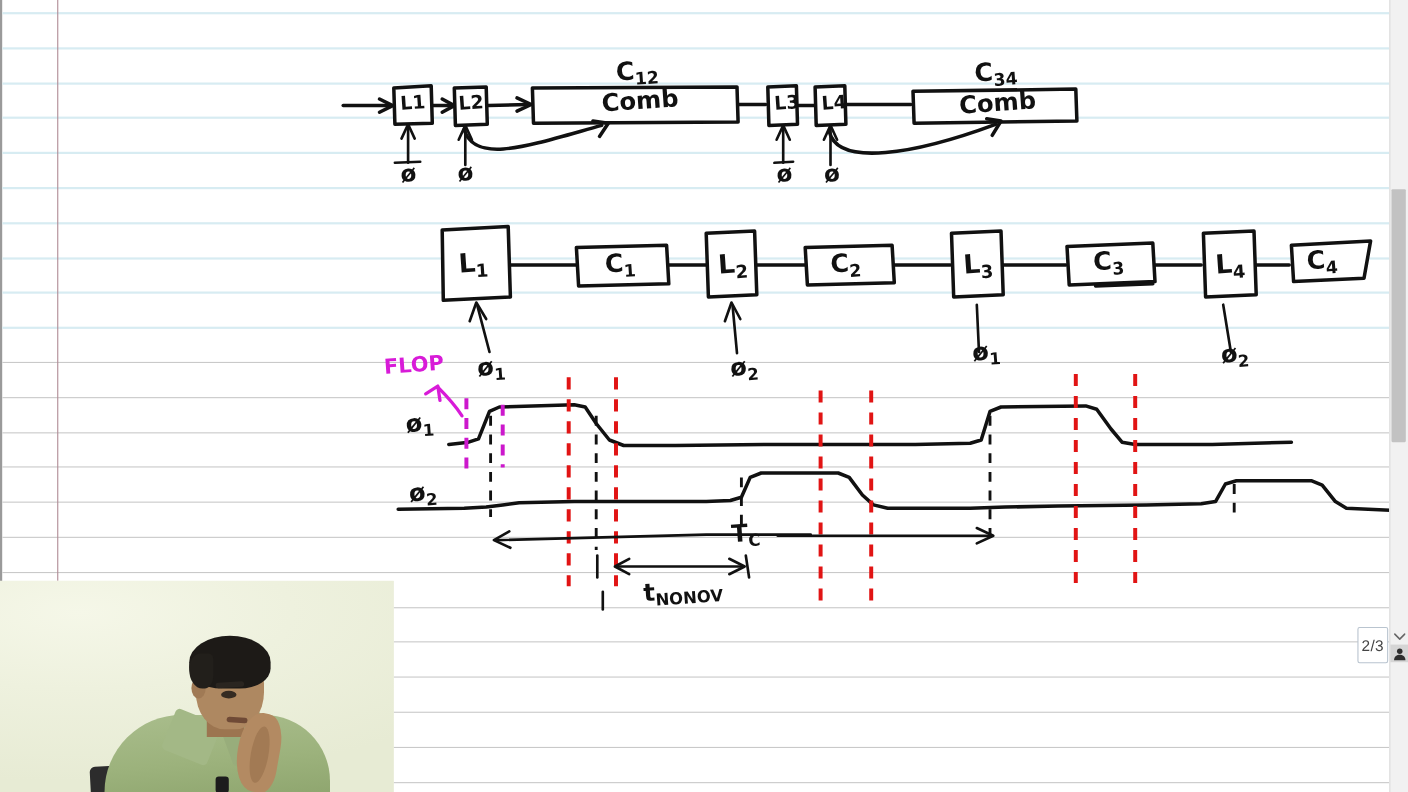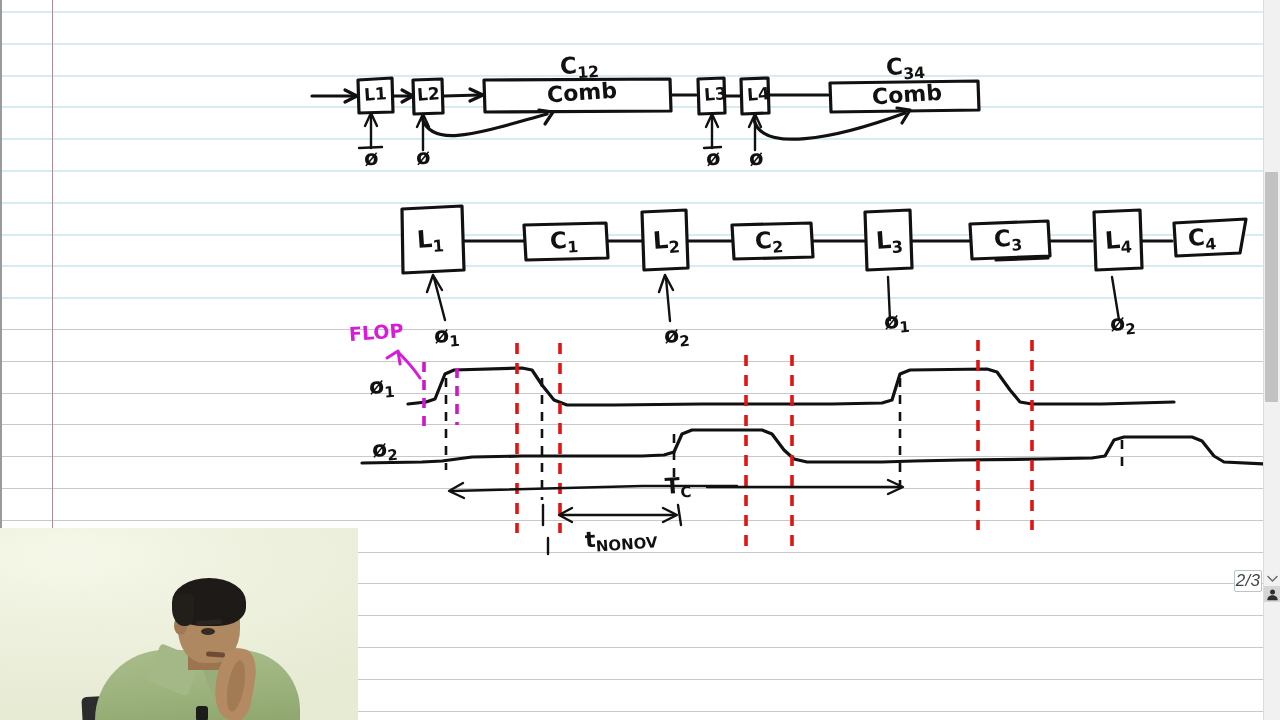--- a/index.html
+++ b/index.html
@@ -195,28 +195,27 @@
   }
   #mic {
     left: 196px; top: 178px; width: 12px; height: 15px;
     background: #1c1c1c; border-radius: 3px;
   }
 
   
   #page-indicator {
     position: absolute;
     left: 1234px; top: 570px;
-    width: 28px; height: 22px;
+    width: 28px; height: 33px;
     border: 1px solid #b9c4cf;
     background: #ffffff;
     border-radius: 2px;
     display: flex; align-items: center; justify-content: center;
-    font-size: 17px; color: #444; letter-spacing: .3px;
+    font-size: 14px; color: #444; letter-spacing: .3px;
     font-family: "Liberation Sans", sans-serif;
-    font-style: italic;
   }
   #chevron-btn {
     position: absolute;
     left: 1265px; top: 572px;
     width: 14px; height: 14px;
     display: flex; align-items: center; justify-content: center;
     color: #555; font-size: 11px;
   }
   #avatar-btn {
     position: absolute;

